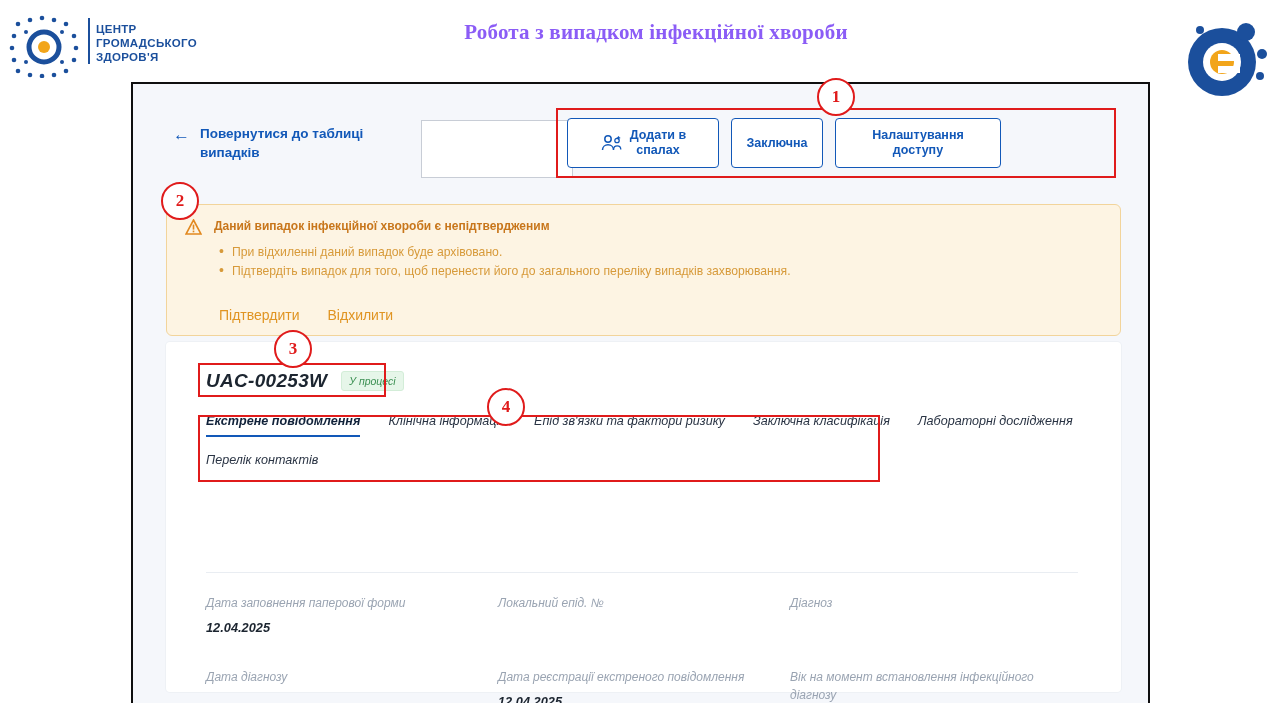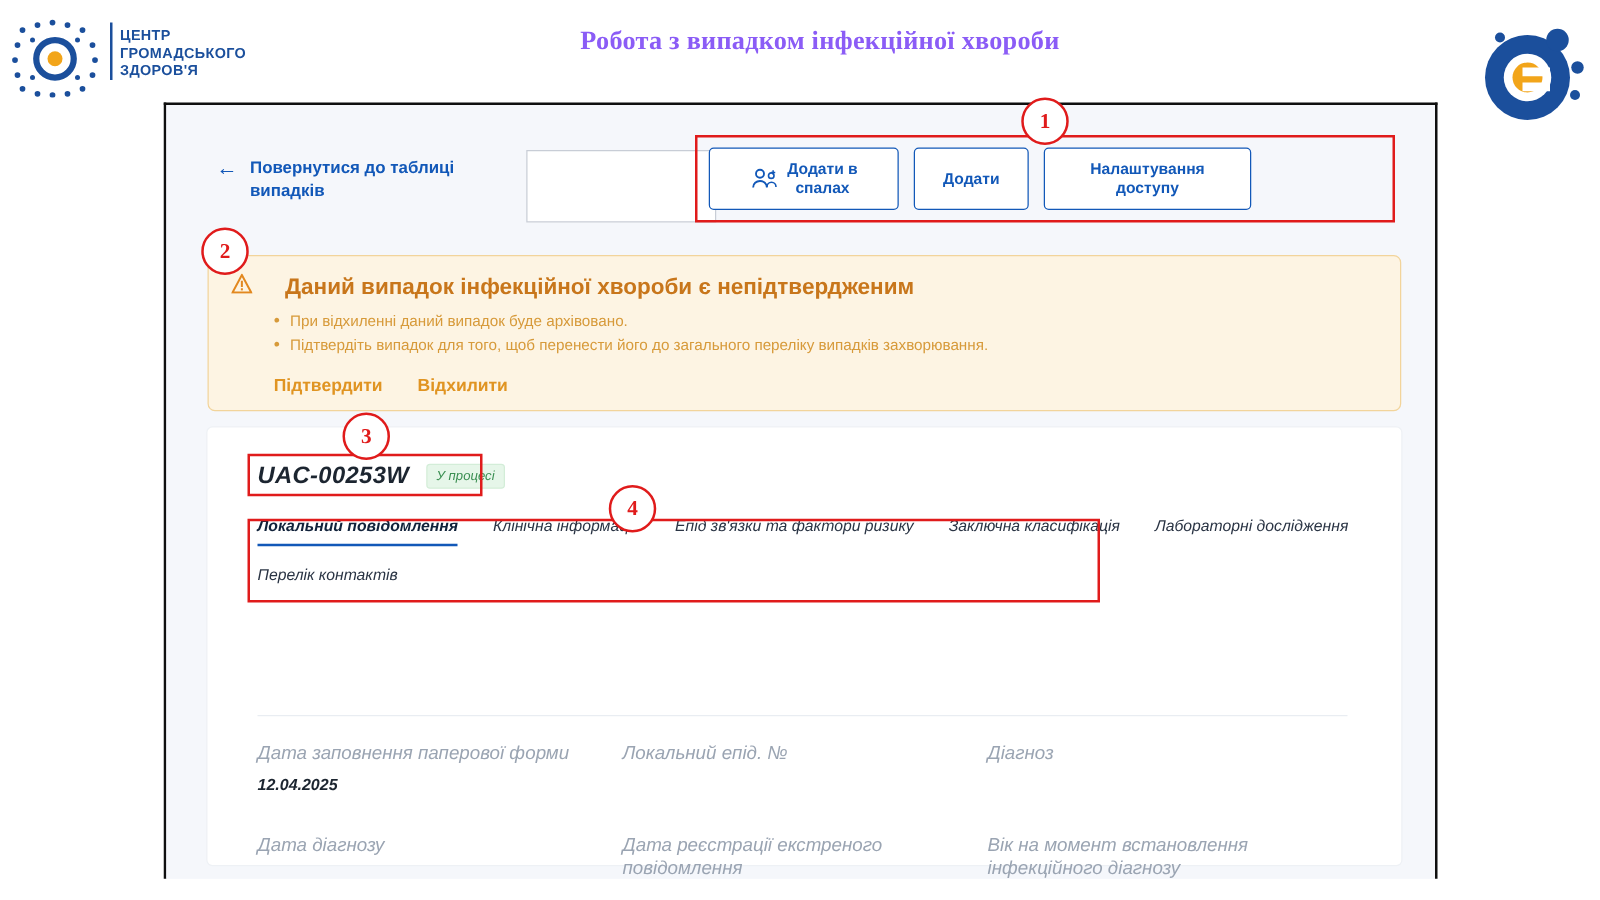--- a/index.html
+++ b/index.html
@@ -120,40 +120,40 @@
   
   .warn {
     position: absolute; left: 33px; top: 120px;
     width: 955px;
     background: #fdf4e3;
     border: 1px solid #f2d49b;
     border-radius: 6px;
     padding: 14px 18px 12px 18px;
   }
   .warn-head {
-    display: flex; align-items: flex-start; gap: 26px;
-    color: #c8761b; font-weight: bold; font-size: 18px;
+    display: flex; align-items: flex-start; gap: 12px;
+    color: #c8761b; font-weight: bold; font-size: 12px;
   }
   .warn-list {
     margin: 8px 0 0 34px; padding: 0;
     list-style: none;
     color: #d79a3a;
     font-size: 12.2px;
     line-height: 19px;
   }
   .warn-list li { position: relative; padding-left: 13px; }
   .warn-list li:before {
     content: "•"; position: absolute; left: 0; top: -1px; font-size: 14px;
   }
   .warn-actions {
     margin: 14px 0 0 34px;
     display: flex; gap: 28px;
   }
   .warn-actions span {
-    color: #e09422; font-weight: bold; font-size: 14px; cursor: pointer;
+    color: #e09422; font-weight: normal; font-size: 14px; cursor: pointer; margin-top: 12px;
   }
 
   
   .card {
     position: absolute; left: 33px; top: 258px;
     width: 955px; height: 350px;
     background: #ffffff;
     border-radius: 4px;
     box-shadow: 0 0 0 1px #eef1f5;
     font-style: italic;
@@ -187,21 +187,21 @@
   }
 
   
   .fields {
     position: absolute; left: 40px; top: 252px; width: 880px;
     display: grid;
     grid-template-columns: 292px 292px 292px;
     row-gap: 22px;
   }
   .fld-label {
-    color: #9aa4b2; font-size: 15px; line-height: 18px; max-width: 268px;
+    color: #9aa4b2; font-size: 12px; line-height: 18px; max-width: 268px;
   }
   .fld-value {
     color: #1c2530; font-size: 12.8px; font-weight: bold; margin-top: 8px;
   }
   .fld-cell { min-height: 52px; }
 
   
   .ann-box {
     position: absolute;
     border: 2.5px solid #e01b1b;
@@ -291,21 +291,21 @@
           <svg class="people-icon" width="22" height="18" viewBox="0 0 22 18">
             <circle cx="8" cy="5" r="3.2" fill="none" stroke="#1258b8" stroke-width="1.5"></circle>
             <path d="M2.5 16c0-3.2 2.5-5.2 5.5-5.2s5.5 2 5.5 5.2" fill="none" stroke="#1258b8" stroke-width="1.5"></path>
             <circle cx="17" cy="6.5" r="2.2" fill="none" stroke="#1258b8" stroke-width="1.3"></circle>
             <path d="M13.6 15.6c0-2.3 1.6-3.8 3.6-3.8s3.6 1.5 3.6 3.8" fill="none" stroke="#1258b8" stroke-width="1.3"></path>
             <path d="M18.5 2.2v3.4M16.8 3.9h3.4" stroke="#1258b8" stroke-width="1.2"></path>
           </svg>
           <span>Додати в
 спалах</span>
         </div>
-        <div class="btn btn-export">Додати</div>
+        <div class="btn btn-export">Заключна</div>
         <div class="btn btn-access">Налаштування
 доступу</div>
       </div>
 
       <div class="warn">
         <div class="warn-head">
           <svg width="17" height="16" viewBox="0 0 17 16">
             <path d="M8.5 1 16 15H1L8.5 1z" fill="none" stroke="#e2881f" stroke-width="1.6"></path>
             <rect x="7.7" y="5.6" width="1.6" height="5" fill="#e2881f"></rect>
             <rect x="7.7" y="11.6" width="1.6" height="1.7" fill="#e2881f"></rect>
@@ -322,21 +322,21 @@
         </div>
       </div>
 
       <div class="card">
         <div class="case-row">
           <span class="case-id">UAC-00253W</span>
           <span class="badge">У процесі</span>
         </div>
 
         <div class="tabs">
-          <div class="tab active">Локальний повідомлення</div>
+          <div class="tab active">Екстрене повідомлення</div>
           <div class="tab">Клінічна інформація</div>
           <div class="tab">Епід зв'язки та фактори ризику</div>
           <div class="tab">Заключна класифікація</div>
           <div class="tab">Лабораторні дослідження</div>
           <div class="tab">Перелік контактів</div>
         </div>
 
         <div class="divider"></div>
 
         <div class="fields">

